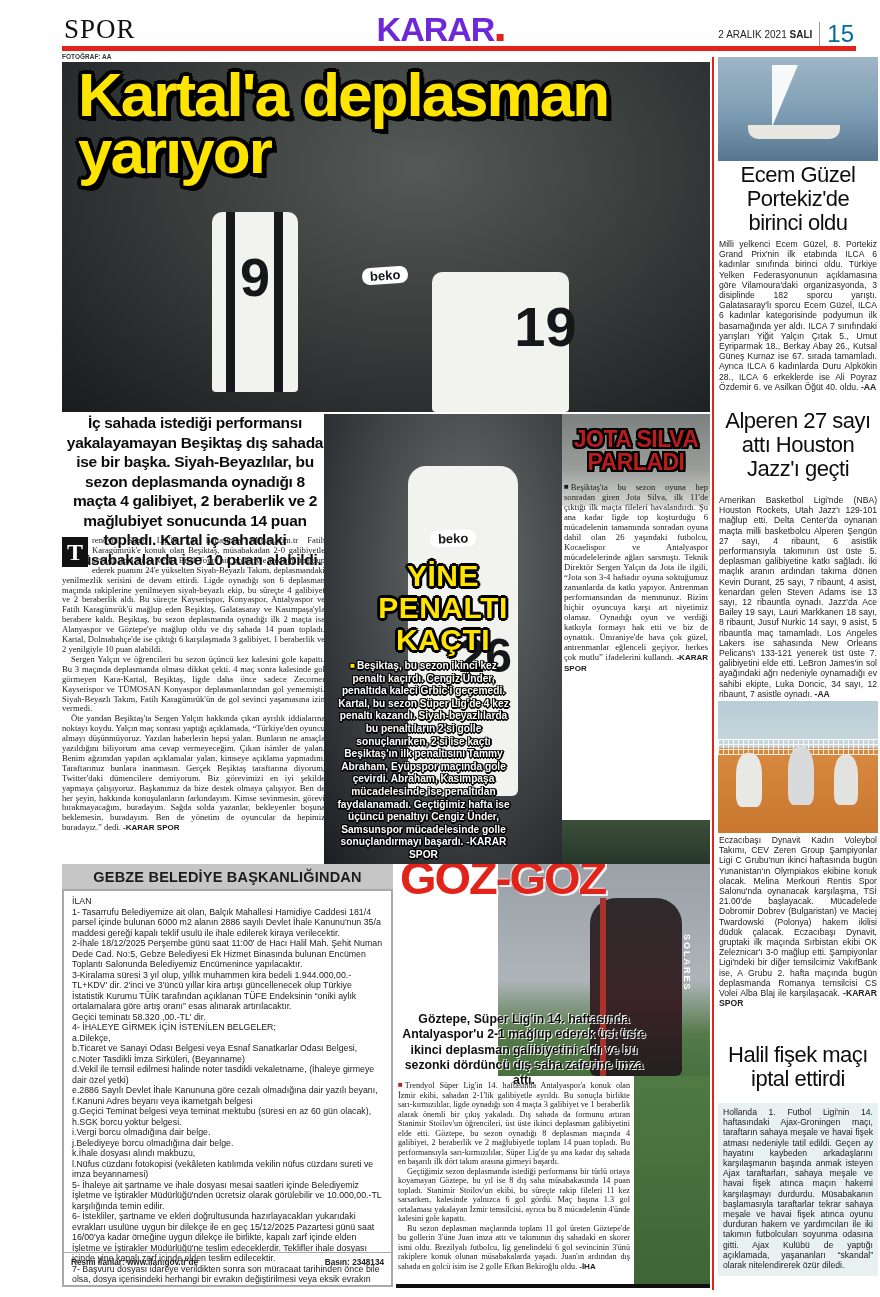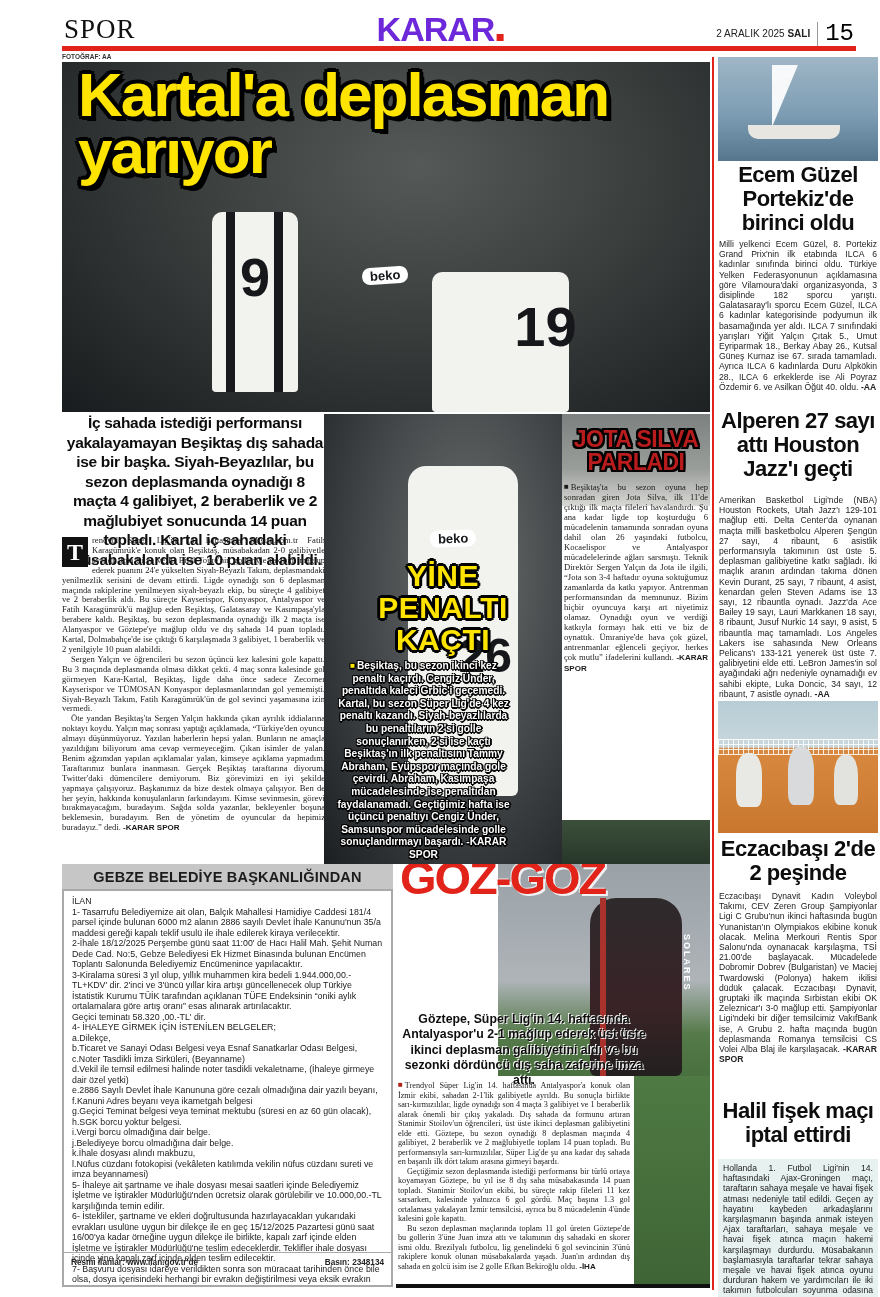--- a/index.html
+++ b/index.html
@@ -10,21 +10,21 @@
   
   .hdr-section{position:absolute;left:64px;top:14px;font-family:"Liberation Serif",serif;
        font-size:27px;letter-spacing:1px;color:#111;}
   .hdr-logo{position:absolute;left:50%;top:10px;transform:translateX(-50%);
        font-size:34px;font-weight:800;letter-spacing:-1px;color:#6d28d9;}
   .hdr-logo .dot{display:inline-block;width:7px;height:7px;background:#e2231a;margin-left:2px;}
   .hdr-right{position:absolute;right:26px;top:20px;display:flex;align-items:center;gap:7px;}
   .hdr-date{font-size:10px;color:#222;}
   .hdr-date b{font-weight:800;}
   .hdr-bar-sep{width:1px;height:24px;background:#999;}
-  .hdr-page{font-size:24px;color:#000000;font-family:Liberation Mono, monospace;}
+  .hdr-page{font-size:24px;color:#0369a1;}
   .hdr-rule{position:absolute;left:62px;right:24px;top:46px;height:5px;background:#e2231a;}
   .hdr-credit{position:absolute;left:62px;top:53px;font-size:6.5px;font-weight:700;color:#333;}
 
   
   .photo{position:absolute;overflow:hidden;}
   .ph-main{left:62px;top:62px;width:648px;height:350px;
        background:radial-gradient(ellipse at 55% 30%,#555a58 0%,#3a3e3d 45%,#191c1e 100%);}
   .jersey{position:absolute;background:#f2f2ee;border-radius:10px 10px 4px 4px;}
   .jersey .num{position:absolute;width:100%;text-align:center;font-weight:800;color:#15171a;}
   .stripe{position:absolute;top:0;bottom:0;width:9px;background:#17191c;}
@@ -124,35 +124,35 @@
   .goz-body{position:absolute;left:2px;top:216px;width:232px;z-index:4;
        font-family:"Liberation Serif",serif;font-size:8.2px;line-height:9.5px;
        text-align:justify;color:#1b1b1b;}
   .goz-body p{margin:0;text-indent:9px;}
   .goz-body p.first{text-indent:0;}
 
   
   .side-rule{position:absolute;left:712px;top:57px;width:2px;height:1233px;background:#e2231a;}
   .sidebar{position:absolute;left:718px;top:57px;width:160px;height:1233px;display:flex;flex-direction:column;}
   .sb{overflow:hidden;position:relative;flex:0 0 auto;}
-  .sb-title{text-align:center;font-weight:700;letter-spacing:-.5px;color:#0d0d0d;
+  .sb-title{text-align:center;font-weight:400;letter-spacing:-.5px;color:#0d0d0d;
        font-size:22px;line-height:24px;display:flex;align-items:center;justify-content:center;}
   .sb-body{font-size:8.6px;line-height:10.2px;text-align:justify;color:#222;padding:2px 1px 0 1px;}
   .sb-body b{font-weight:800;}
   .sb-teal{background:#e7f1ef;padding:4px 5px;}
 </style>
 </head>
 <body>
 
 <div id="page">
 
   <div class="hdr-section">SPOR</div>
   <div class="hdr-logo"><span>KARAR</span><span class="dot"></span></div>
   <div class="hdr-right">
-    <span class="hdr-date"><span>2 ARALIK 2025</span> <b>SALI</b></span>
+    <span class="hdr-date"><span>2 ARALIK 2021</span> <b>SALI</b></span>
     <span class="hdr-bar-sep"></span>
     <span class="hdr-page">15</span>
   </div>
   <div class="hdr-rule"></div>
   <div class="hdr-credit">FOTOĞRAF: AA</div>
 
   <div class="photo ph-main">
     <div class="jersey" style="left:150px;top:150px;width:86px;height:180px;">
       <div class="stripe" style="left:14px;"></div>
       <div class="stripe" style="left:62px;"></div>
@@ -268,21 +268,20 @@
     <div class="sb sb-body" style="height:206px;">
       <span>Amerikan Basketbol Ligi'nde (NBA) Houston Rockets, Utah Jazz'ı 129-101 mağlup etti. Delta Center'da oynanan maçta milli basketbolcu Alperen Şengün 27 sayı, 4 ribaunt, 6 asistlik performansıyla takımının üst üste 5. deplasman galibiyetine katkı sağladı. İki maçlık aranın ardından takıma dönen Kevin Durant, 25 sayı, 7 ribaunt, 4 asist, kenardan gelen Steven Adams ise 13 sayı, 12 ribauntla oynadı. Jazz'da Ace Bailey 19 sayı, Lauri Markkanen 18 sayı, 8 ribaunt, Jusuf Nurkic 14 sayı, 9 asist, 5 ribauntla maç tamamladı. Los Angeles Lakers ise sahasında New Orleans Pelicans'ı 133-121 yenerek üst üste 7. galibiyetini elde etti. LeBron James'in sol ayağındaki ağrı nedeniyle oynamadığı ev sahibi ekipte, Luka Doncic, 34 sayı, 12 ribaunt, 7 asistle oynadı.</span> <b>-AA</b>
     </div>
 
     <div class="sb photo ph-volley" style="height:132px;position:relative;">
       <div class="net"></div>
       <div class="player-dot" style="left:18px;top:52px;width:26px;height:54px;background:#e8e8e4;"></div>
       <div class="player-dot" style="left:70px;top:46px;width:26px;height:58px;background:#d8dadc;"></div>
       <div class="player-dot" style="left:116px;top:54px;width:24px;height:50px;background:#e2e2de;"></div>
     </div>
-    <div class="sb sb-title" style="height:56px;">Eczacıbaşı 2'de 2 peşinde</div>
     <div class="sb sb-body" style="height:196px;">
       <span>Eczacıbaşı Dynavit Kadın Voleybol Takımı, CEV Zeren Group Şampiyonlar Ligi C Grubu'nun ikinci haftasında bugün Yunanistan'ın Olympiakos ekibine konuk olacak. Melina Merkouri Rentis Spor Salonu'nda oynanacak karşılaşma, TSİ 21.00'de başlayacak. Mücadelede Dobromir Dobrev (Bulgaristan) ve Maciej Twardowski (Polonya) hakem ikilisi düdük çalacak. Eczacıbaşı Dynavit, gruptaki ilk maçında Sırbistan ekibi OK Zeleznicar'ı 3-0 mağlup etti. Şampiyonlar Ligi'ndeki bir diğer temsilcimiz VakıfBank ise, A Grubu 2. hafta maçında bugün deplasmanda Romanya temsilcisi CS Volei Alba Blaj ile karşılaşacak.</span> <b>-KARAR SPOR</b>
     </div>
 
     <div class="sb sb-title" style="height:72px;">Halil fişek maçı iptal ettirdi</div>
     <div class="sb sb-body sb-teal" style="height:165px;">
       <span>Hollanda 1. Futbol Ligi'nin 14. haftasındaki Ajax-Groningen maçı, taraftarın sahaya meşale ve havai fişek atması nedeniyle tatil edildi. Geçen ay hayatını kaybeden arkadaşlarını karşılaşmanın başında anmak isteyen Ajax taraftarları, sahaya meşale ve havai fişek atınca maçın hakemi karşılaşmayı durdurdu. Müsabakanın başlamasıyla taraftarlar tekrar sahaya meşale ve havai fişek atınca oyunu durduran hakem ve yardımcıları ile iki takımın futbolcuları soyunma odasına gitti. Ajax Kulübü de yaptığı açıklamada, yaşananları “skandal” olarak nitelendirerek özür diledi.</span> 
     </div>
 
   </div>

